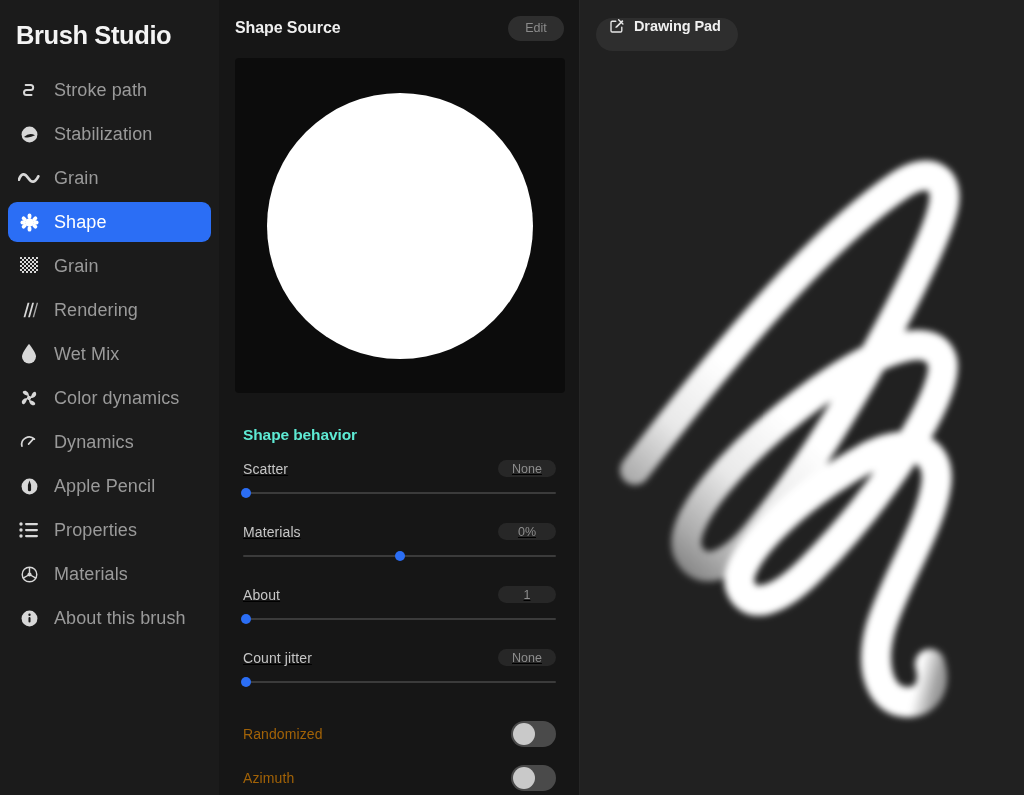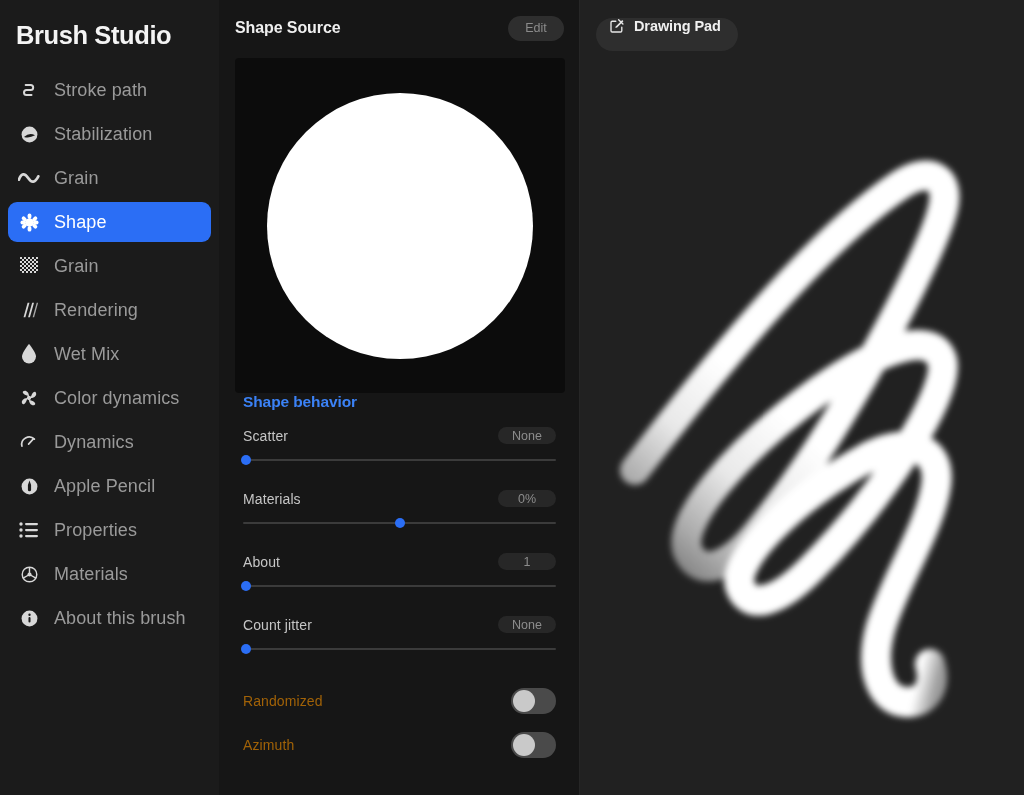--- a/index.html
+++ b/index.html
@@ -139,27 +139,28 @@
   #shape-circle {
     width: 266px;
     height: 266px;
     border-radius: 50%;
     background: #ffffff;
   }
 
   .behavior-title {
     font-size: 15.5px;
     font-weight: bold;
-    color: #3b82f6;
+    color: #5eead4;
+    margin-top: 33px;
     margin-bottom: 16px;
     padding-left: 8px;
     letter-spacing: -0.1px;
   }
 
-  .slider-row { padding: 0 8px; margin-bottom: 25px; }
+  .slider-row { padding: 0 8px; margin-bottom: 25px; text-decoration: underline; }
 
   .slider-top {
     display: flex;
     align-items: center;
     justify-content: space-between;
     margin-bottom: 11px;
   }
 
   .slider-label {
     font-size: 14px;

